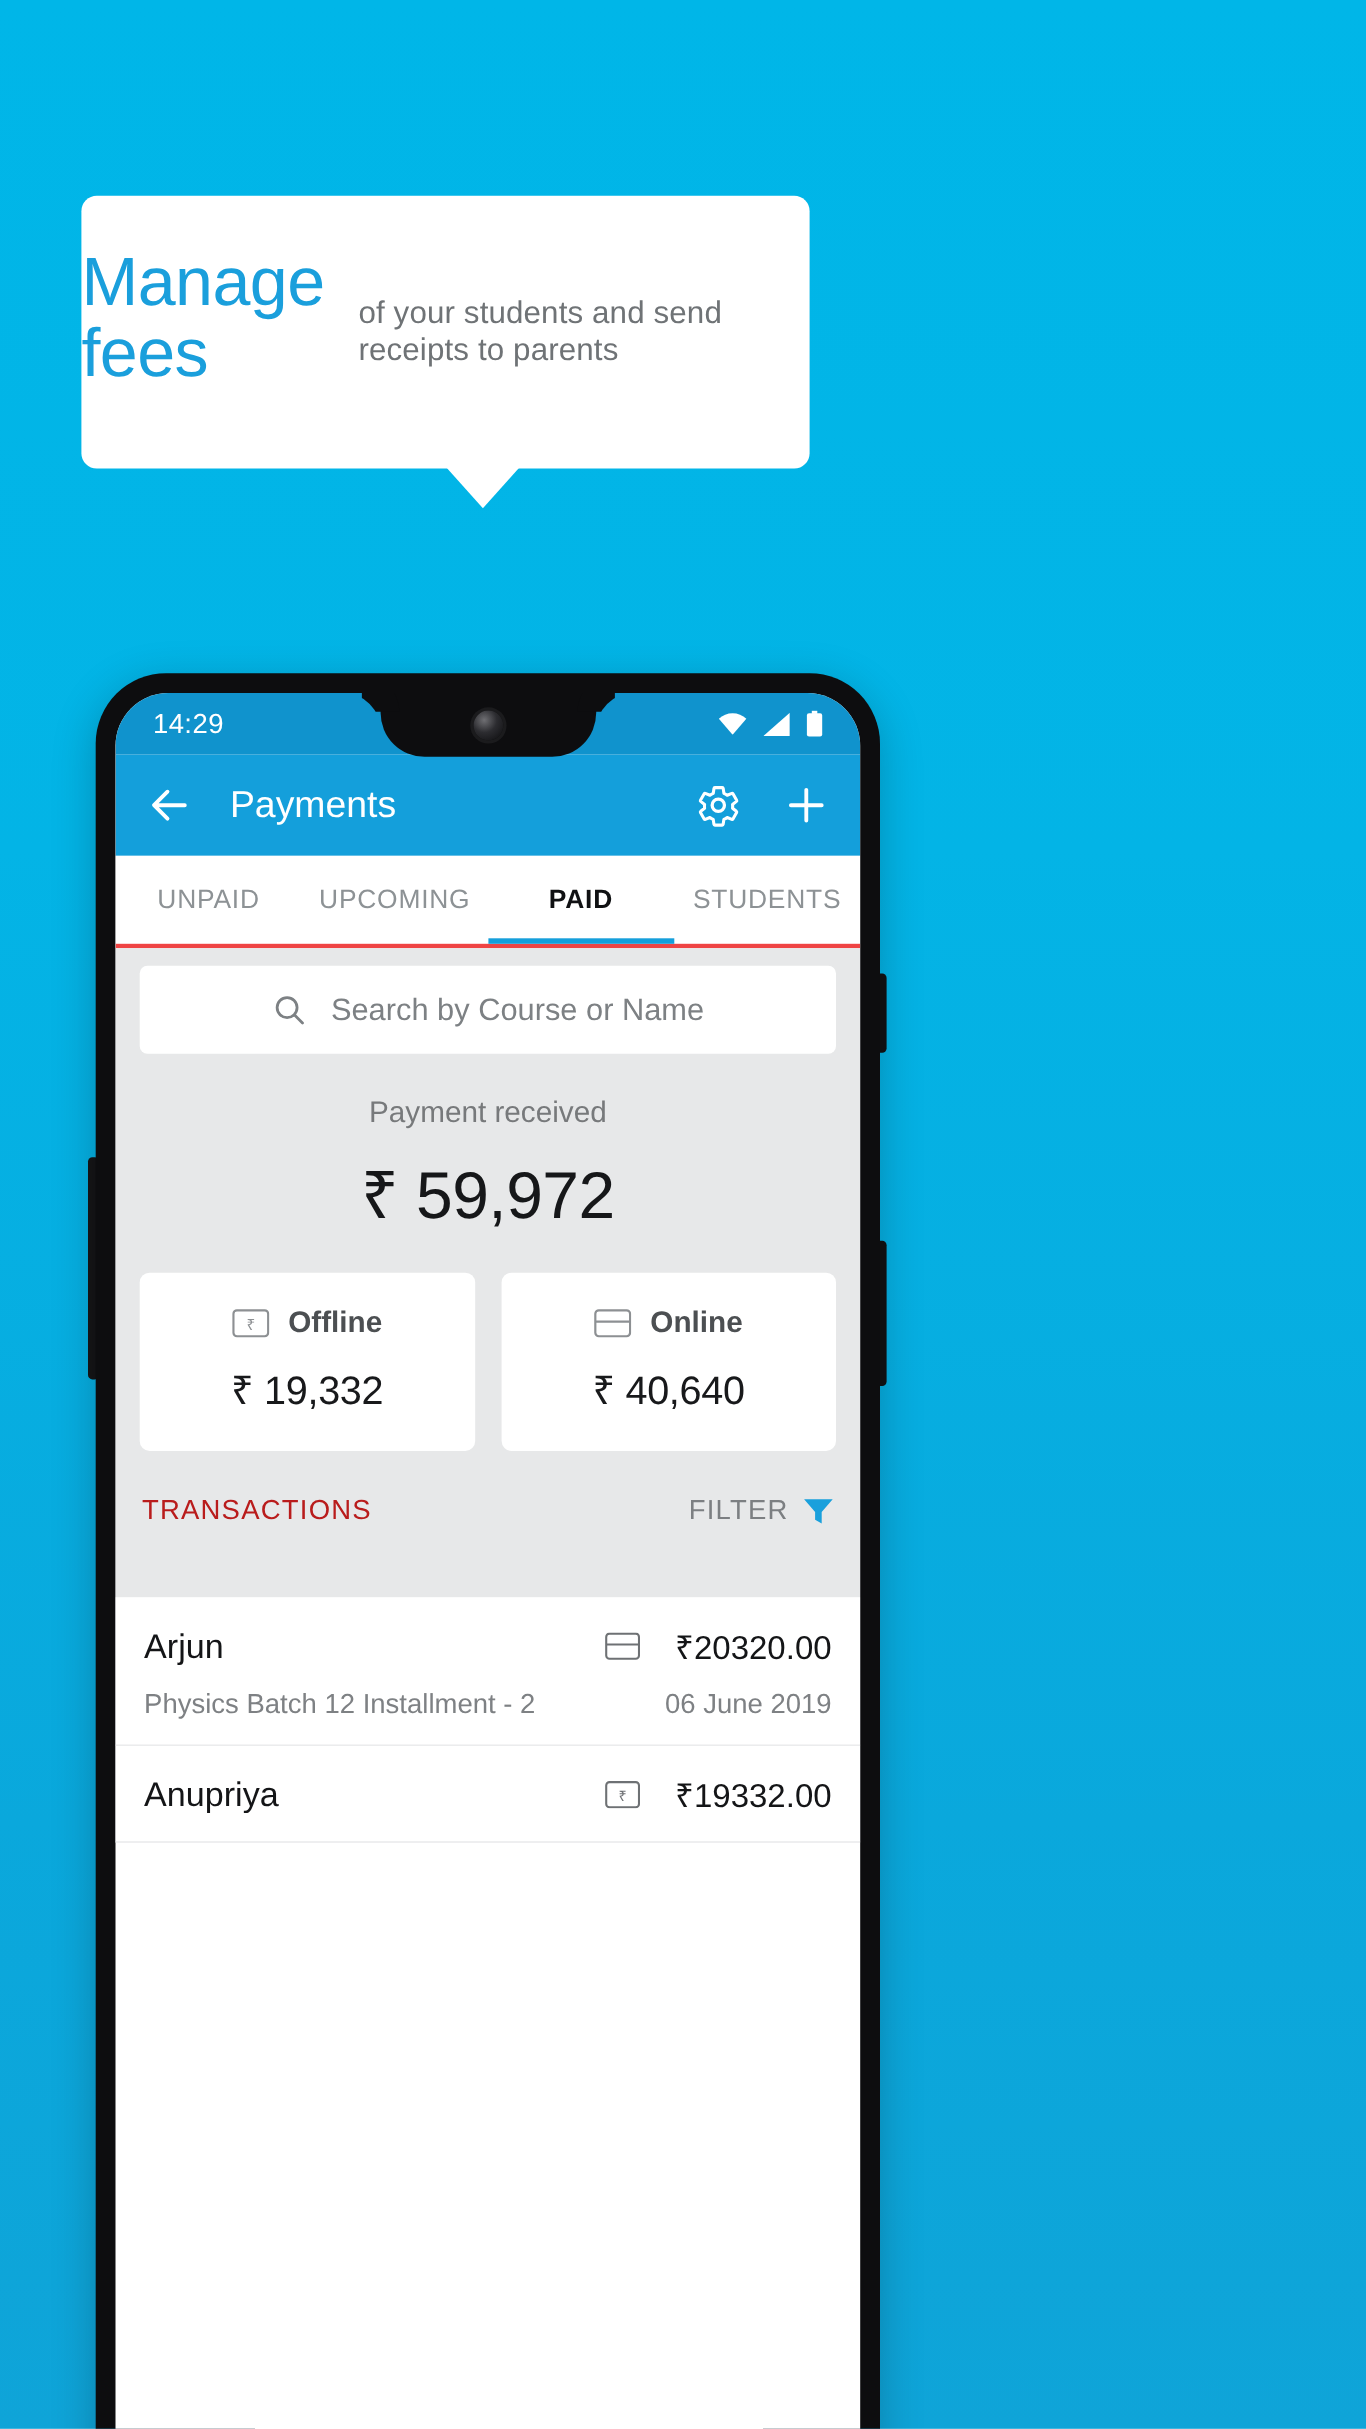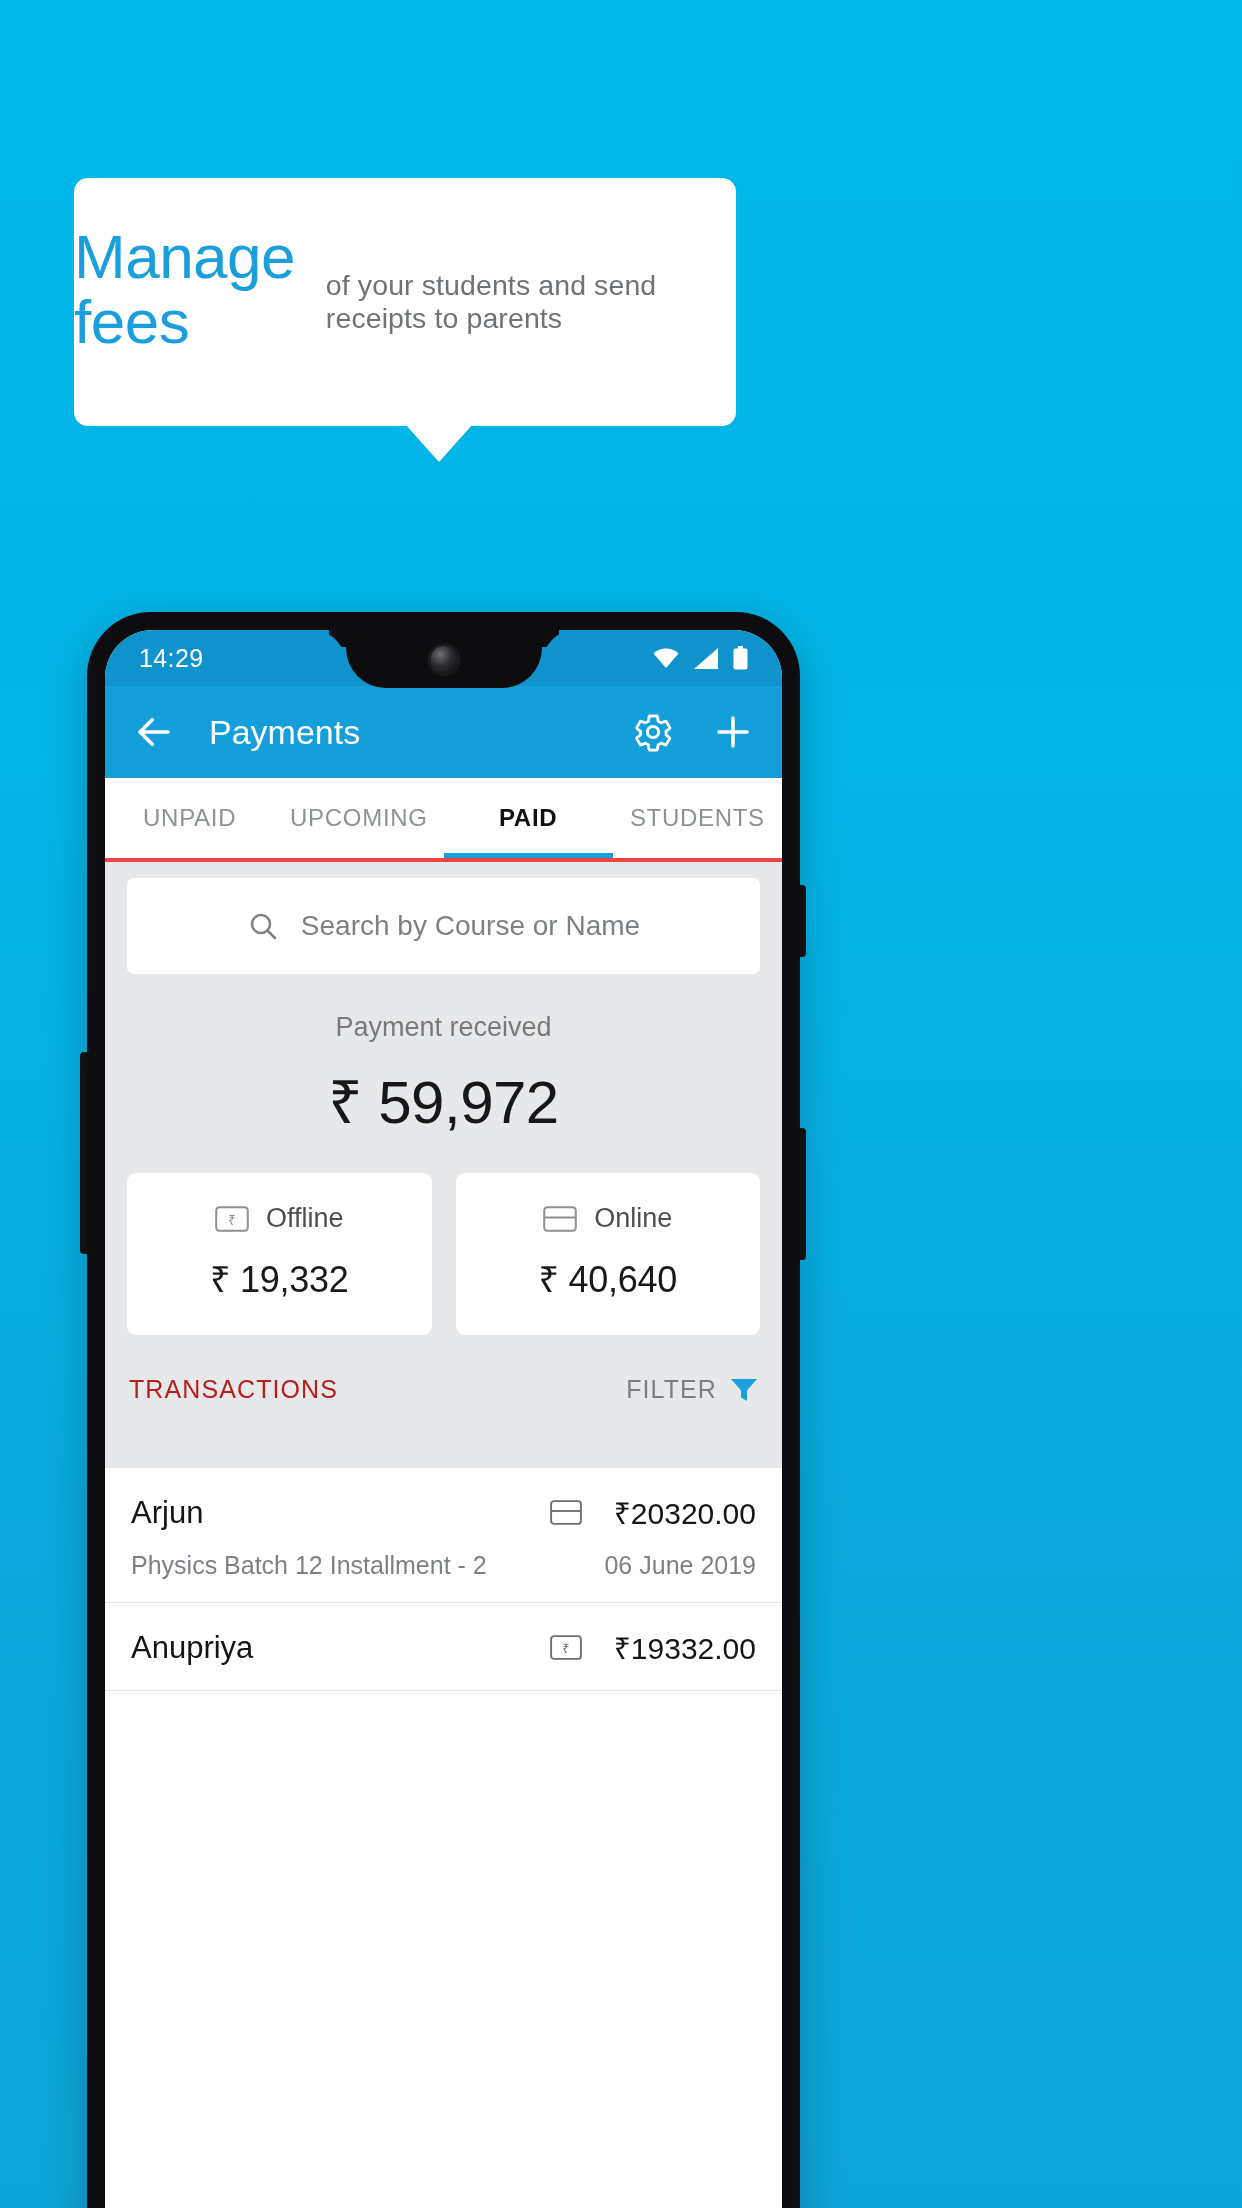--- a/index.html
+++ b/index.html
@@ -99,38 +99,38 @@
   .tab.active{ color:#101113; font-weight:700; }
   .tab.active::after{
     content:""; position:absolute; left:0; right:0; bottom:0; height:5px; background:#159fdb;
   }
 
   
   .screen-body{ background:#e7e8e9; }
 
   .searchwrap{ padding:16px 22px 0 22px; }
   .searchbar{
-    height:96px; background:#fff; border-radius:7px;
+    height:80px; background:#fff; border-radius:7px;
     display:flex; align-items:center; justify-content:center; gap:22px;
   }
   .searchbar .mag{width:32px;height:32px;}
   .searchbar .ph{font-size:28px; color:#7d8184;}
 
   .received{ text-align:center; padding-top:38px; }
   .received-label{ font-size:27px; color:#77797b; }
   .received-amount{ font-size:60px; color:#161719; font-weight:400; margin-top:16px; letter-spacing:-.5px;}
 
   .split{ display:flex; gap:24px; padding:32px 22px 0 22px; }
   .split-card{
     flex:1 1 0; background:#fff; border-radius:9px; padding:30px 0 32px 0;
     text-align:center;
   }
   .split-head{ display:flex; align-items:center; justify-content:center; gap:17px; }
   .split-head .sic{width:34px;height:26px;}
-  .split-label{ font-size:27px; color:#4c4f52; }
+  .split-label{ font-size:27px; color:#4c4f52;font-weight:bold; }
   .split-amount{ font-size:36px; color:#18191b; margin-top:20px; letter-spacing:-.3px;}
 
   .txhead{
     display:flex; align-items:center; justify-content:space-between;
     padding:40px 24px 30px 24px;
   }
   .txhead-left{ font-size:25px; color:#b91c1c; letter-spacing:1.1px;}
   .txhead-right{ display:flex; align-items:center; gap:13px; font-size:25px; color:#7c7f82; letter-spacing:1.1px;}
   .funnel{width:28px;height:26px;}
 

